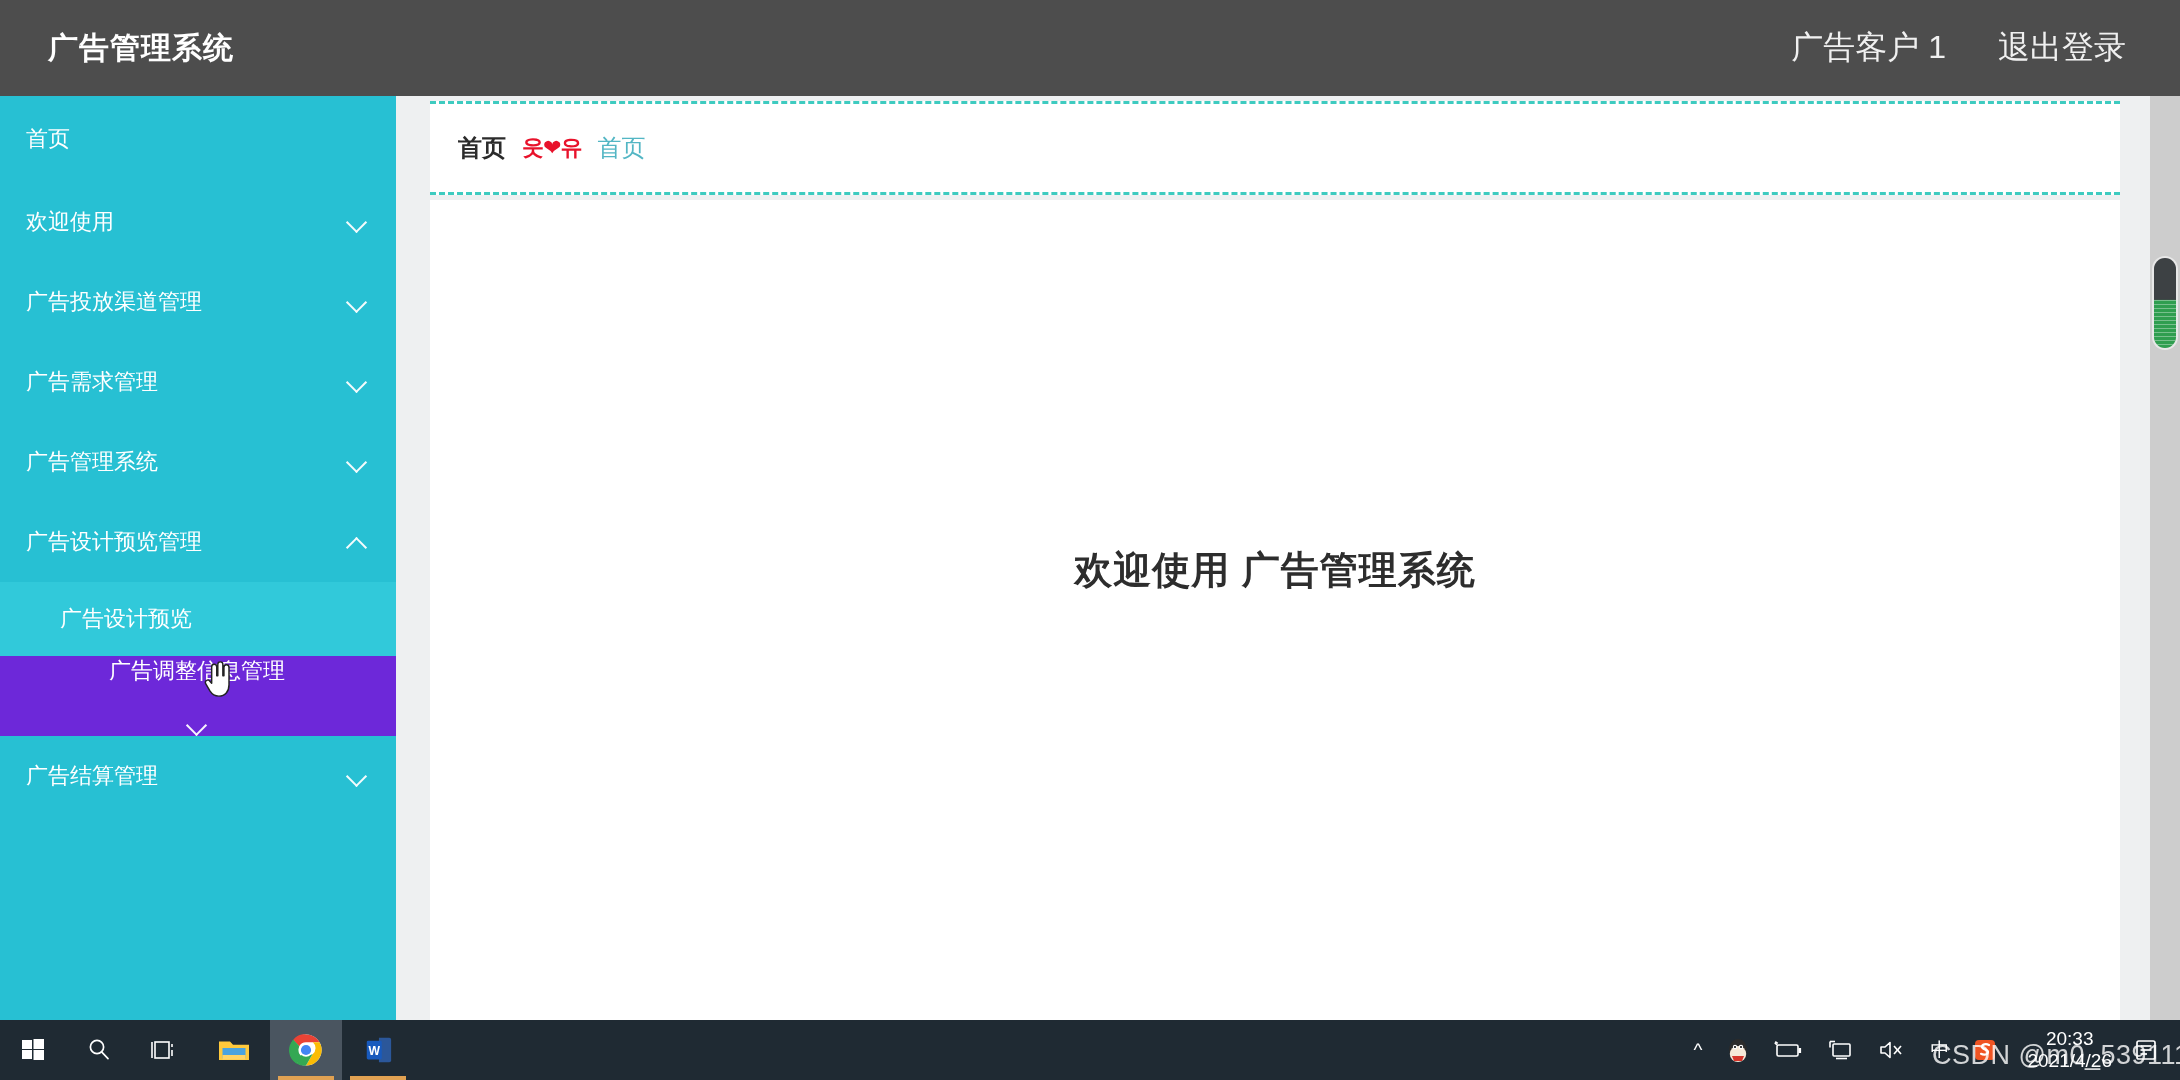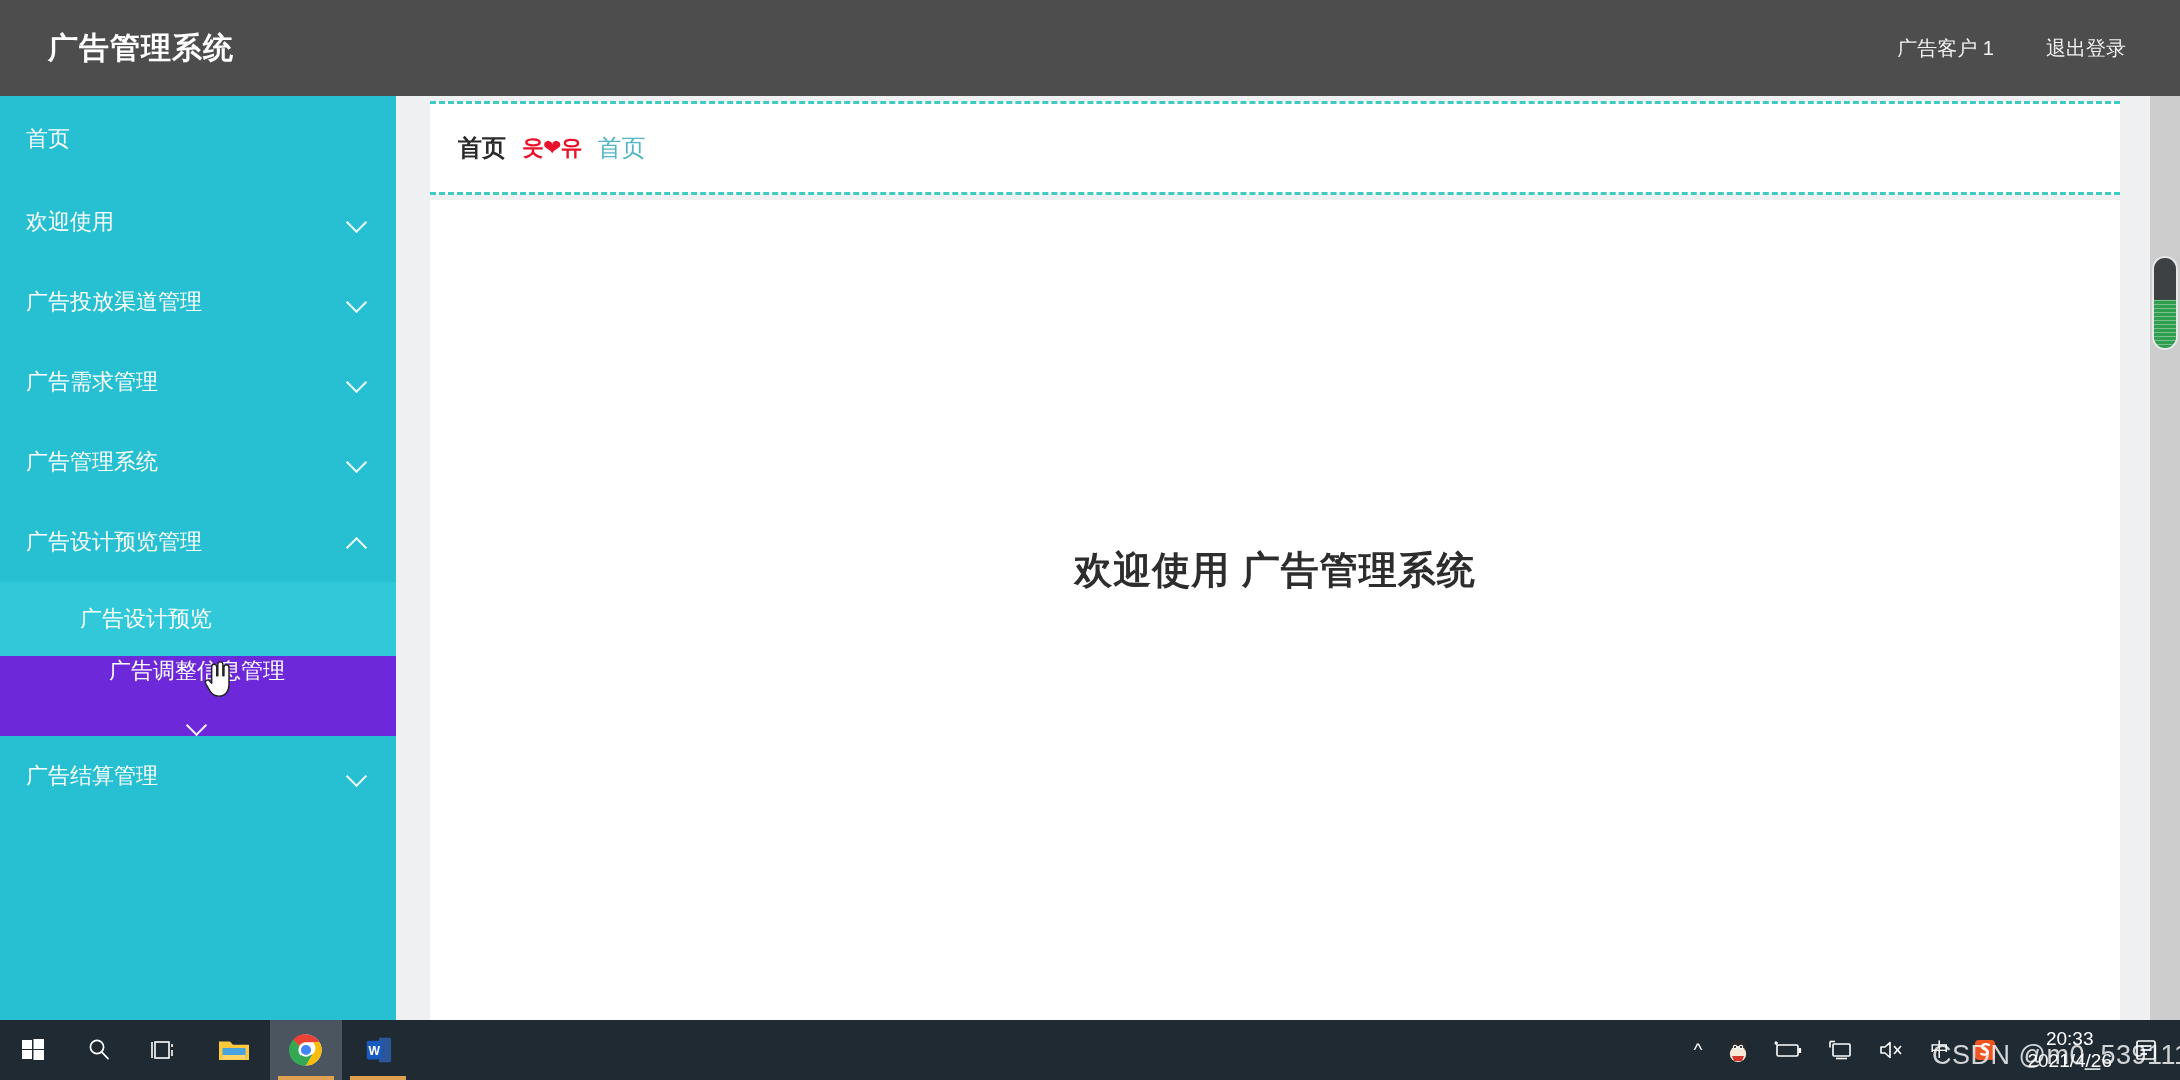--- a/index.html
+++ b/index.html
@@ -32,21 +32,21 @@
     white-space: nowrap;
   }
   .topbar-right {
     margin-left: auto;
     margin-right: 54px;
     display: flex; align-items: center;
     gap: 52px;
   }
   .topbar-right .tb-item {
     color: #f0f0f0;
-    font-size: 20px;
+    font-size: 32px;
     white-space: nowrap;
     cursor: pointer;
   }
 
   
   .sidebar {
     position: absolute; top: 96px; left: 0;
     width: 396px; height: 924px;
     background: #27c0d3;
     overflow: hidden;
@@ -60,21 +60,21 @@
     color: #ffffff;
     font-size: 22px;
     cursor: pointer;
     white-space: nowrap;
   }
   .menu-row.first { height: 86px; }
   .menu-row .ml { flex: 1; }
   .menu-row.hover { background: #6d28d9; flex-direction: column; }
   .menu-row.sub {
     background: #31c9da;
-    padding-left: 80px;
+    padding-left: 60px;
     height: 74px;
     font-size: 22px;
   }
   .menu-row.sub .ml { color: #ffffff; }
   .chev {
     width: 22px; height: 22px;
     position: relative;
     flex: none;
     opacity: .95;
   }

